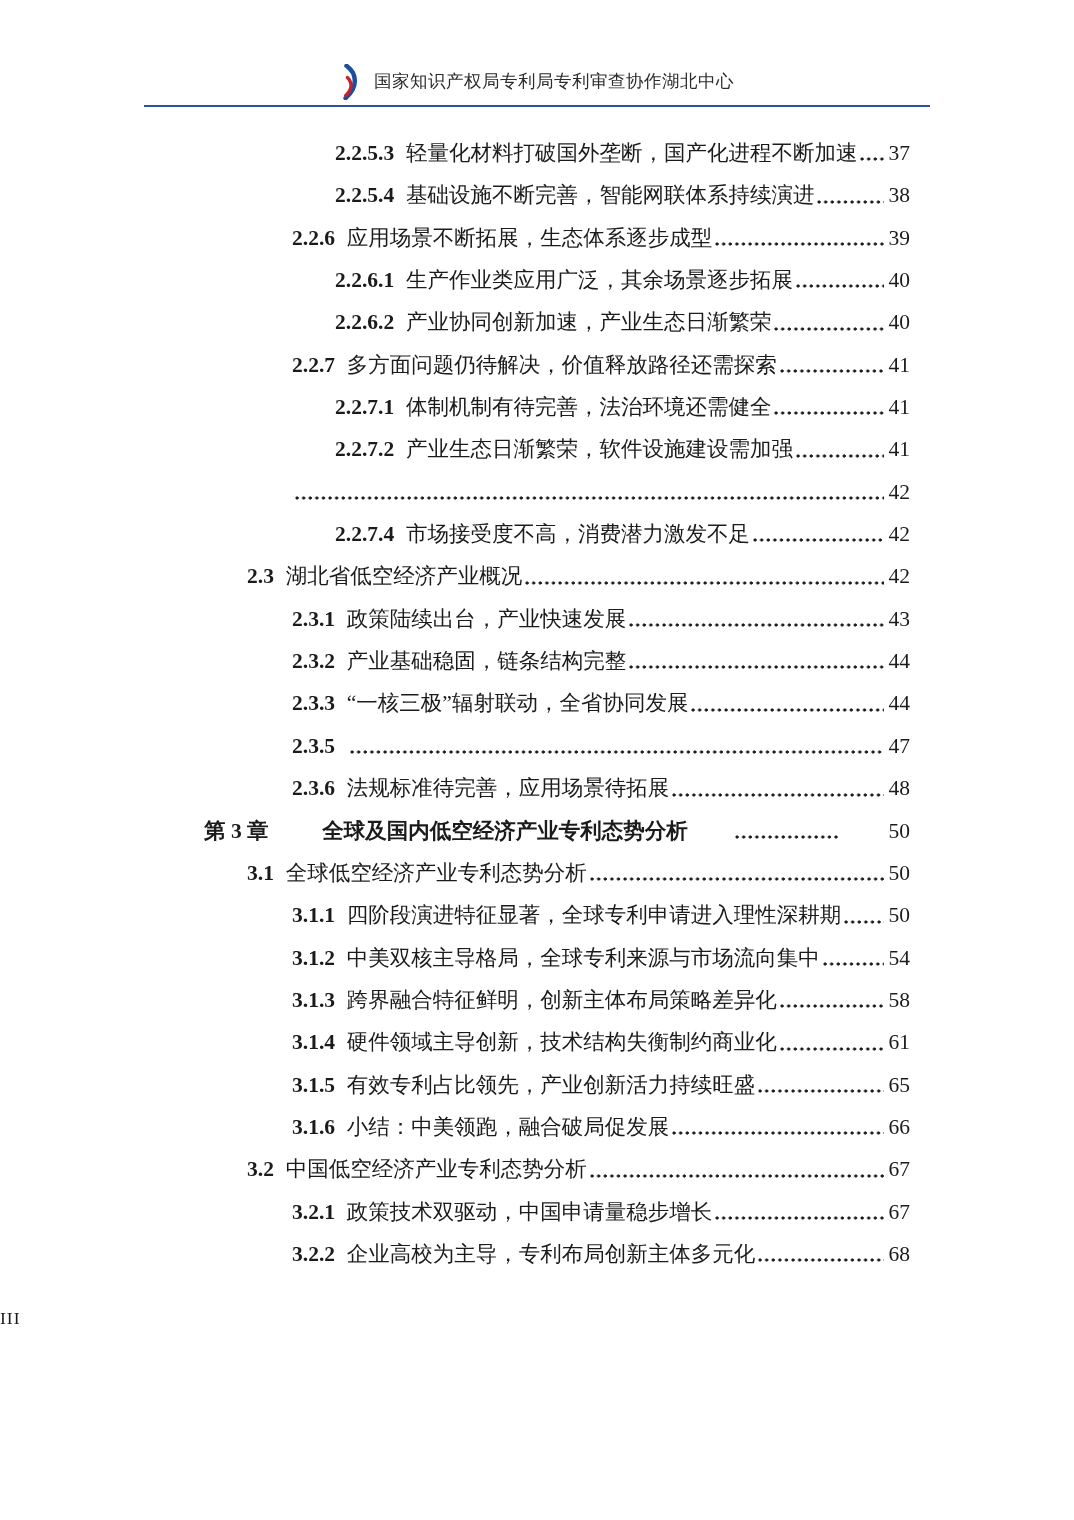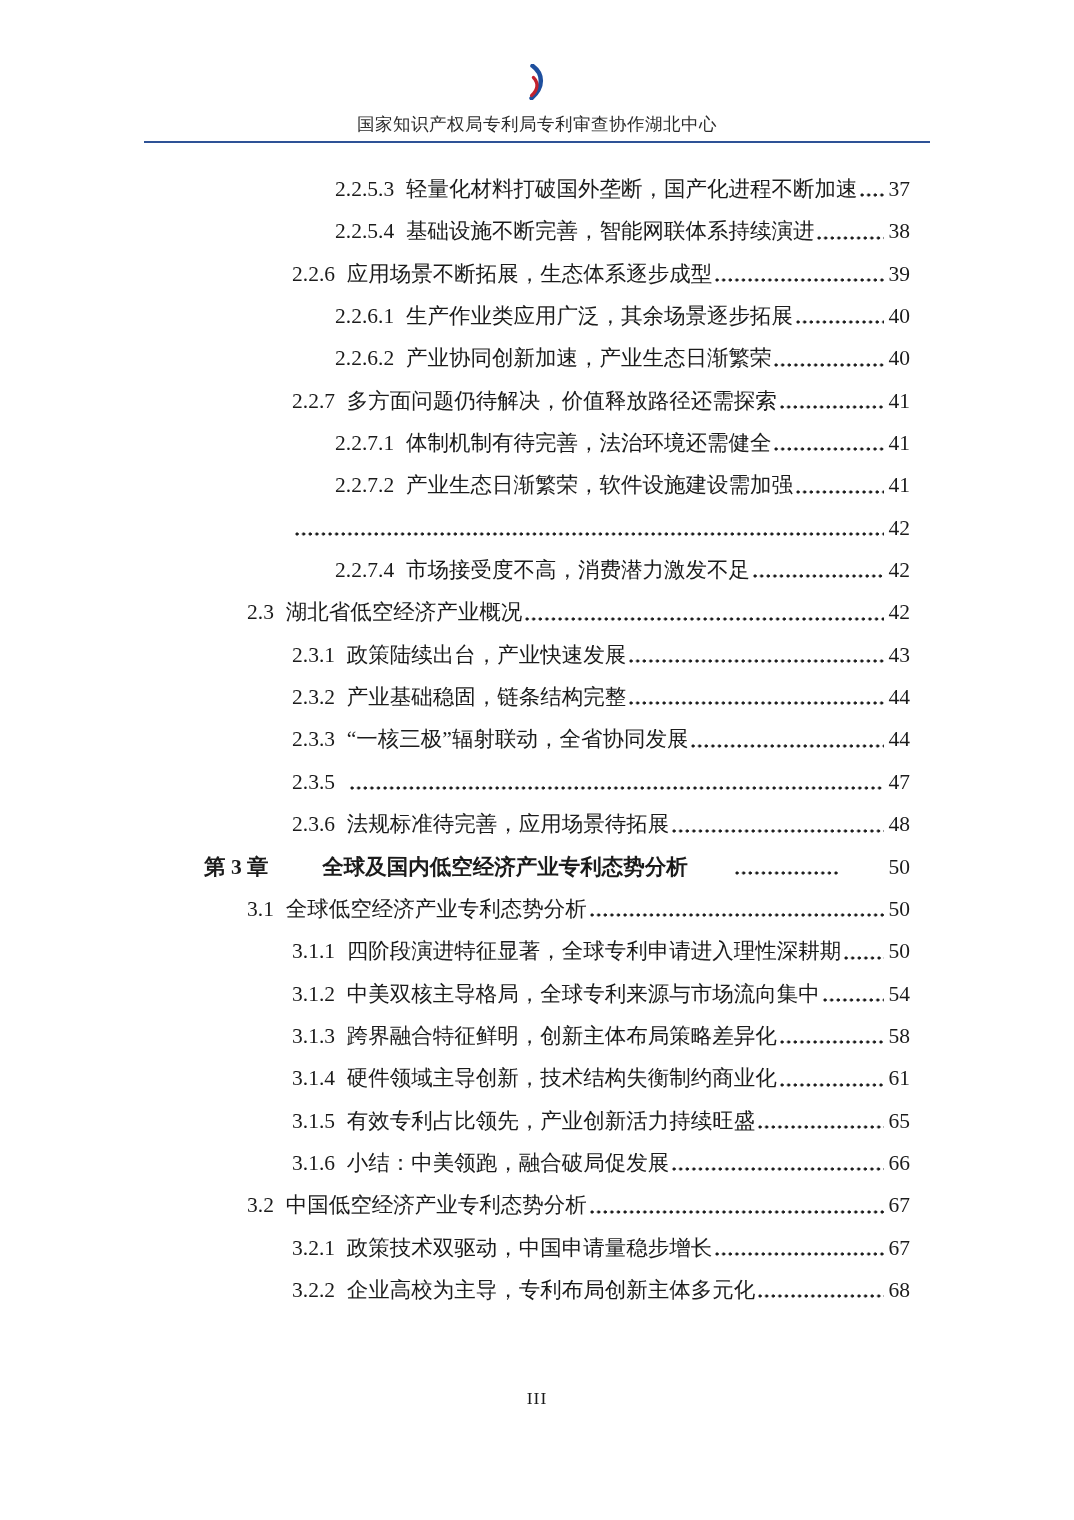--- a/index.html
+++ b/index.html
@@ -13,21 +13,20 @@
 
   
   .header { padding-top: 62px; }
   .header-inner {
     width: 786px;
     margin: 0 auto;
     display: flex;
     justify-content: center;
     align-items: center;
     gap: 12px;
-    flex-direction: column;
   }
   .logo { width: 22px; height: 36px; flex: 0 0 auto; margin-top: 2px; }
   .org-name {
     font-family: "Liberation Sans", "DejaVu Sans", sans-serif;
     font-size: 17.5px;
     letter-spacing: 0.5px;
     color: #2b2b2b;
     white-space: nowrap;
   }
   .header-rule {
@@ -47,44 +46,43 @@
     height: 42.35px;
     line-height: 42.35px;
     font-size: 21.5px;
     padding-right: 20px;
     white-space: nowrap;
   }
   .toc-row.lvl1 { padding-left: 60px; font-weight: bold; gap: 44px; }
   .toc-row.lvl2 { padding-left: 103px; justify-content: flex-end; }
   .toc-row.lvl3 { padding-left: 148px; }
   .toc-row.lvl4 { padding-left: 191px; }
-  .toc-row .num { margin-right: 0.55em; }
+  .toc-row .num { margin-right: 0.55em; font-weight: bold; }
   .toc-row.lvl1 .num { margin-right: 0.45em; }
   .toc-row .title { flex: 0 0 auto; }
   .toc-row .dots {
     flex: 1 1 auto;
     min-width: 10px;
     height: 4px;
     align-self: flex-end;
     margin: 0 5px 13px 3px;
     background-image: radial-gradient(circle at 2px 2px, #1b1b1b 1.35px, transparent 1.8px);
     background-size: 6.6px 4px;
     background-repeat: repeat-x;
     background-position: left bottom;
     font-weight: normal;
   }
   .toc-row .page { flex: 0 0 auto; font-weight: normal; }
 
   
   .footer {
     position: absolute;
     left: 0;
-    top: 1388px;
+    top: 1308px;
     width: 100%;
-    text-align: center;
     font-size: 17.5px;
     letter-spacing: 1px;
     color: #1b1b1b;
   }
 </style>
 </head>
 <body>
 
 <div class="header">
   <div class="header-inner">

